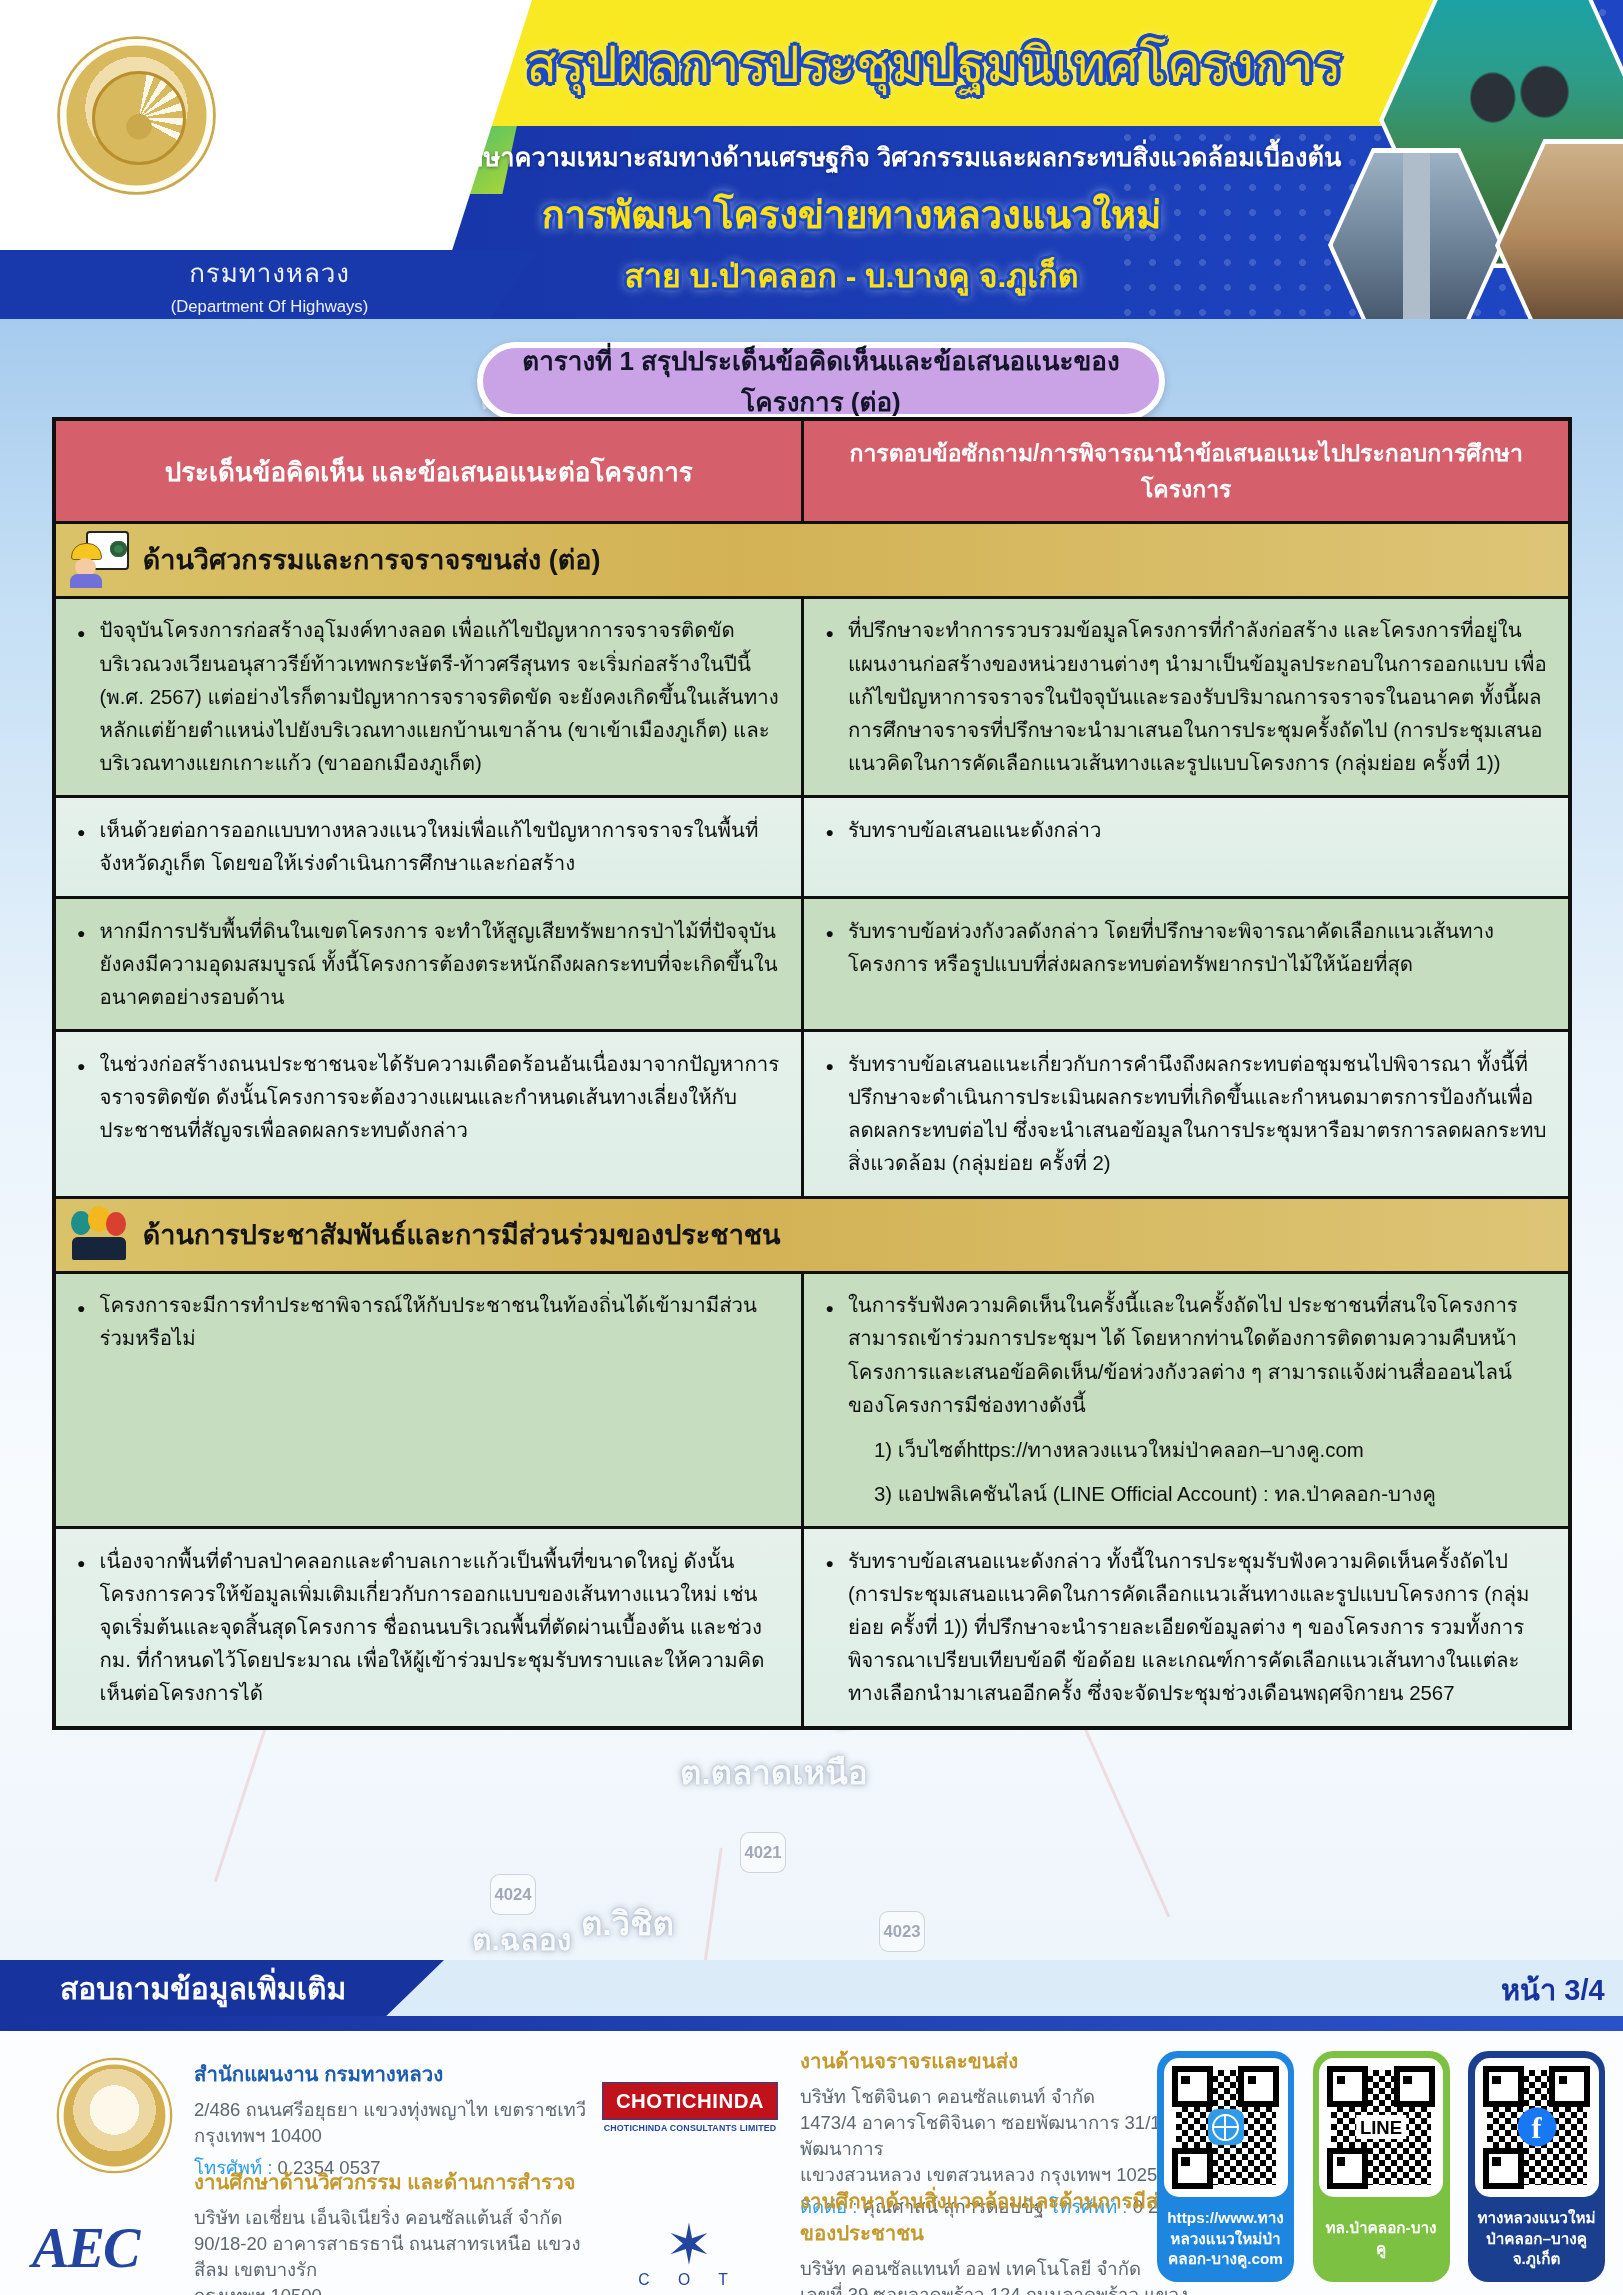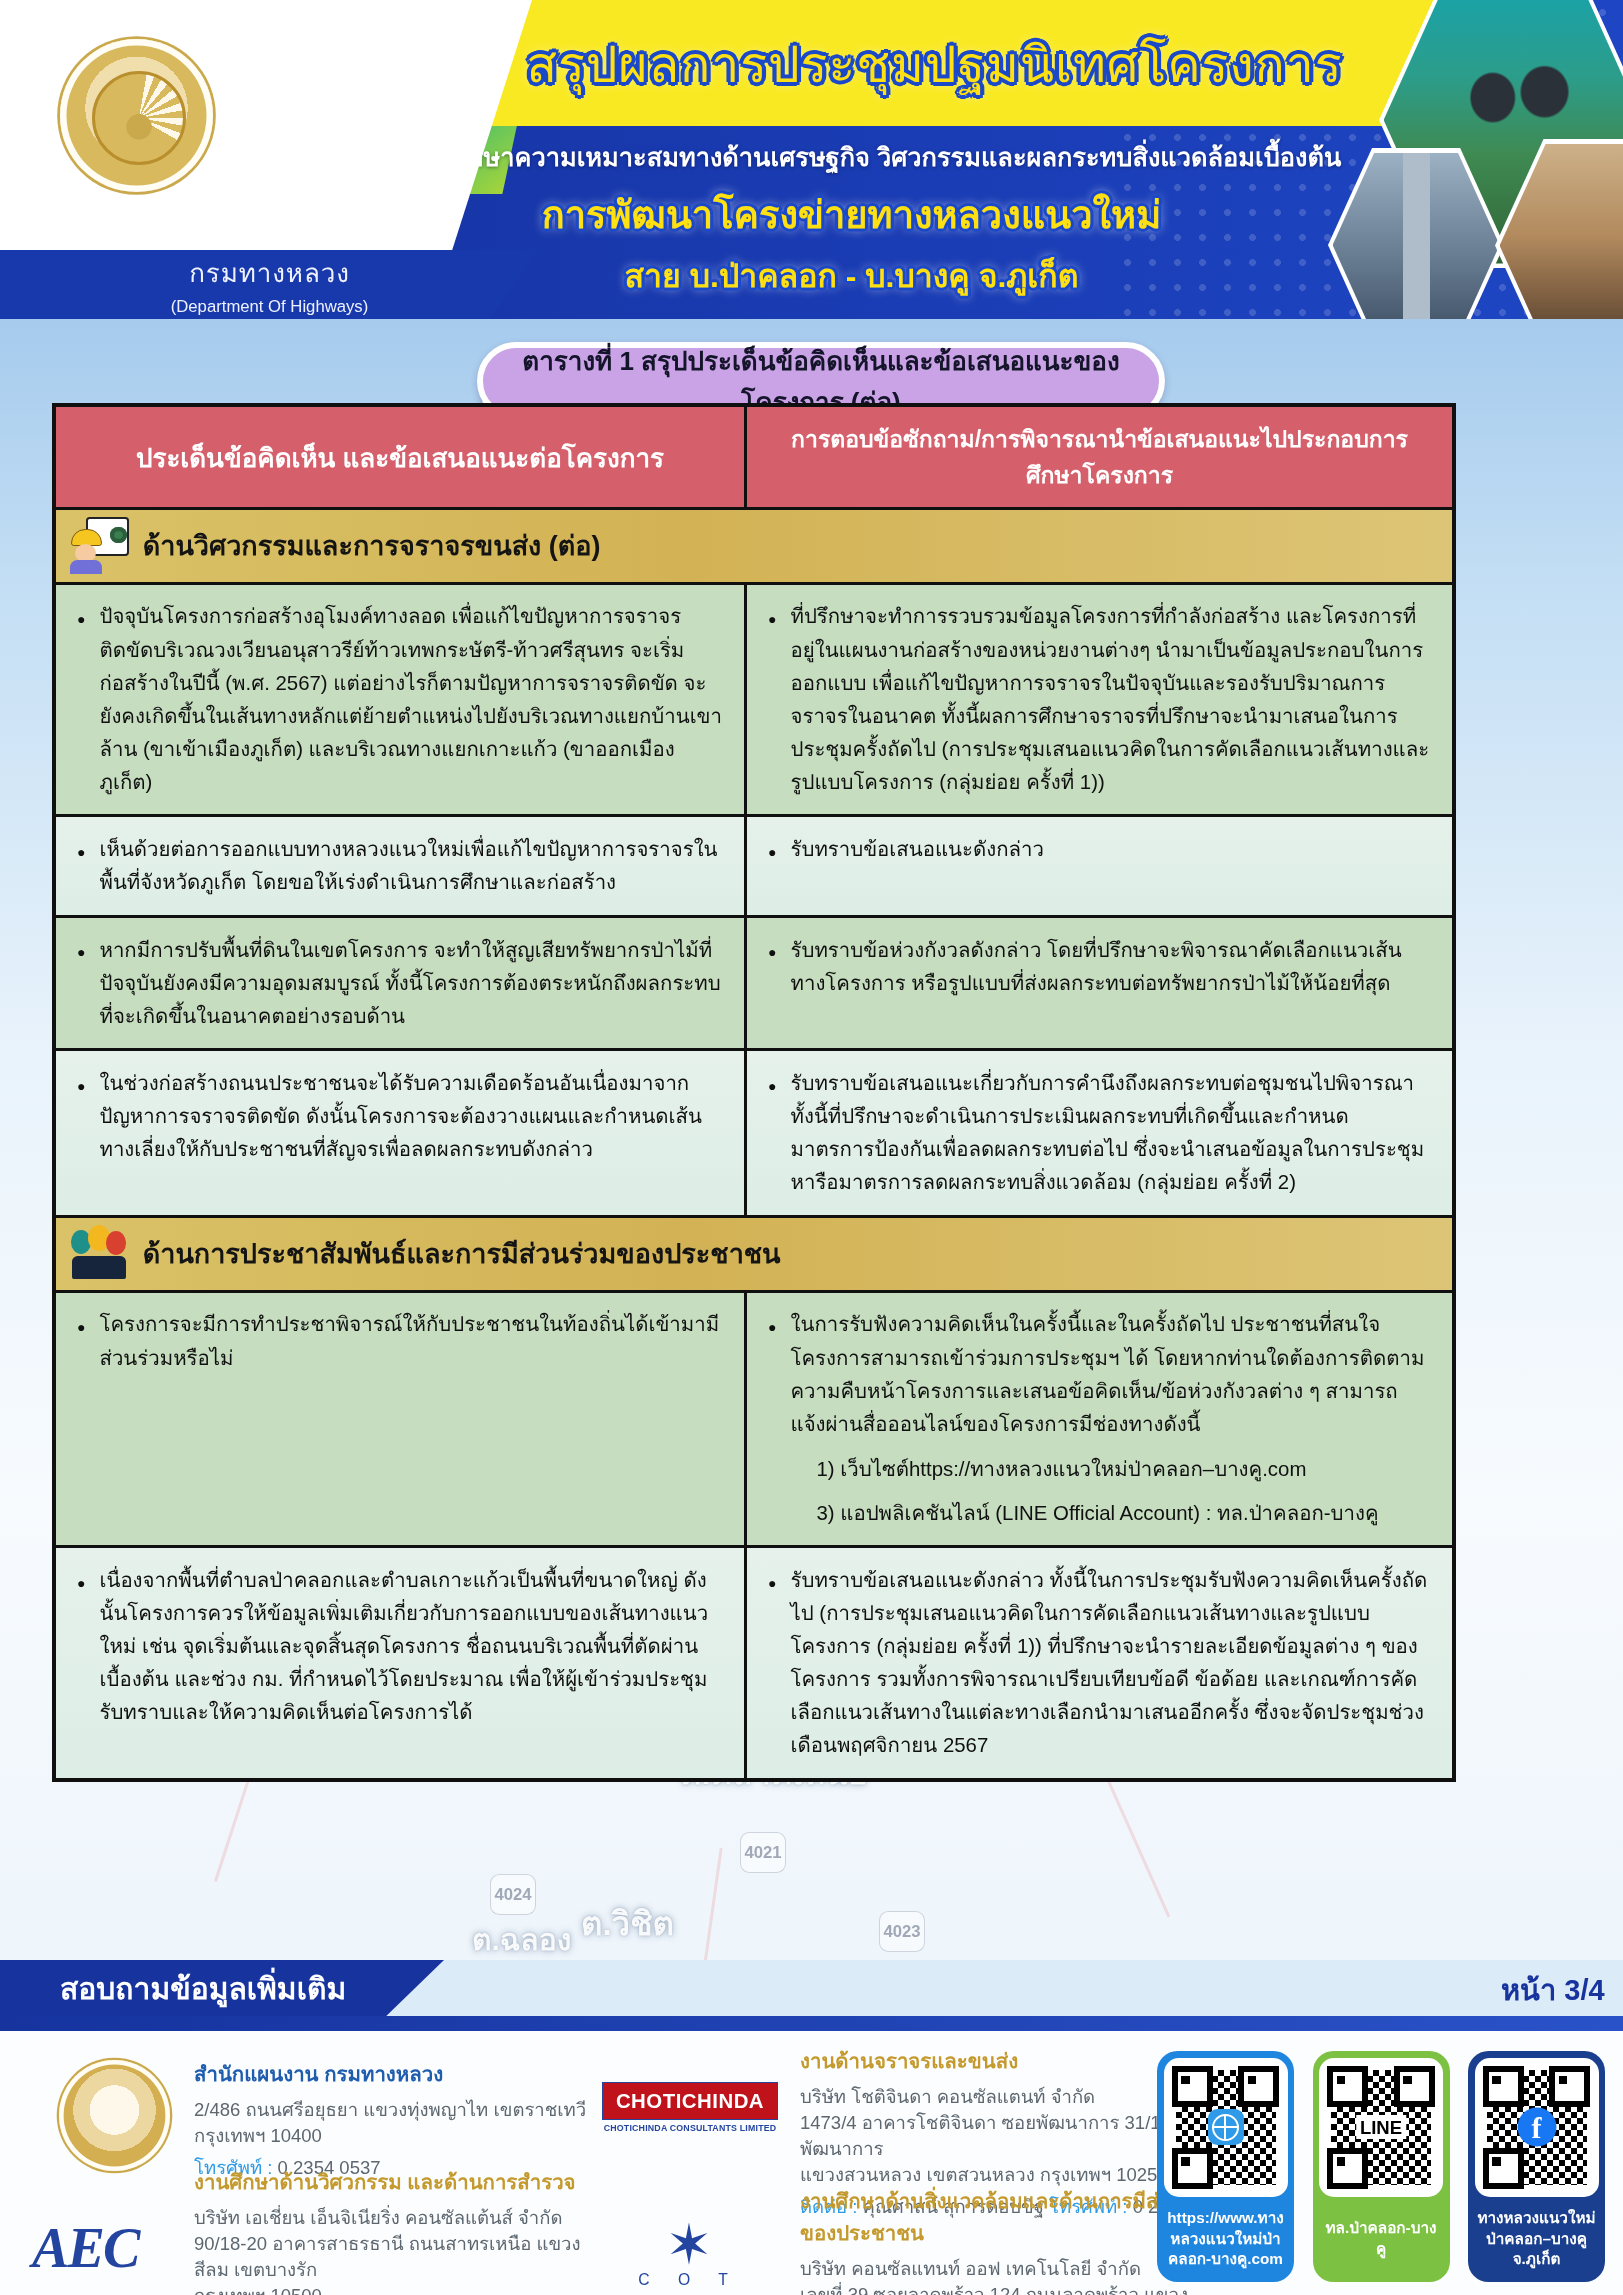--- a/index.html
+++ b/index.html
@@ -78,21 +78,21 @@
   .mline{position:absolute;background:rgba(235,150,150,.28);border-radius:2.8px;}
   .shield{position:absolute;width:44px;height:39px;background:rgba(255,255,255,.5);
        border:1.9px solid rgba(130,140,160,.35);border-radius:9.3px;color:rgba(90,100,125,.55);
        font-size:16.7px;font-weight:bold;display:flex;align-items:center;justify-content:center;}
 
   .pill{position:absolute;left:477px;top:23px;width:676px;height:66px;border-radius:39px;
        background:#c9a3e6;border:6.5px solid #ffffff;box-shadow:0 2.8px 7.4px rgba(60,40,100,.25);
        display:flex;align-items:center;justify-content:center;
        font-size:26px;font-weight:bold;color:#14142a;text-align:center;}
 
-  .ctable{position:absolute;left:52px;top:84px;width:1404px;
+  .ctable{position:absolute;left:52px;top:98px;width:1520px;
        border:4.6px solid #101010;background:#ffffff;box-sizing:border-box;}
   .trow{display:flex;border-bottom:3.7px solid #101010;}
   .trow:last-child{border-bottom:none;}
   .thead{background:#d5606c;}
   .thc{display:flex;align-items:center;justify-content:center;text-align:center;
        color:#ffffff;font-weight:bold;padding:14px 16.7px;box-sizing:border-box;}
   .thc.l{width:49.5%;border-right:3.7px solid #101010;font-size:26px;}
   .thc.r{flex:1;font-size:23px;}
   .sec{display:flex;align-items:center;gap:15.7px;
        background:linear-gradient(90deg,#dac268 0%,#d2b254 45%,#ddc577 100%);

